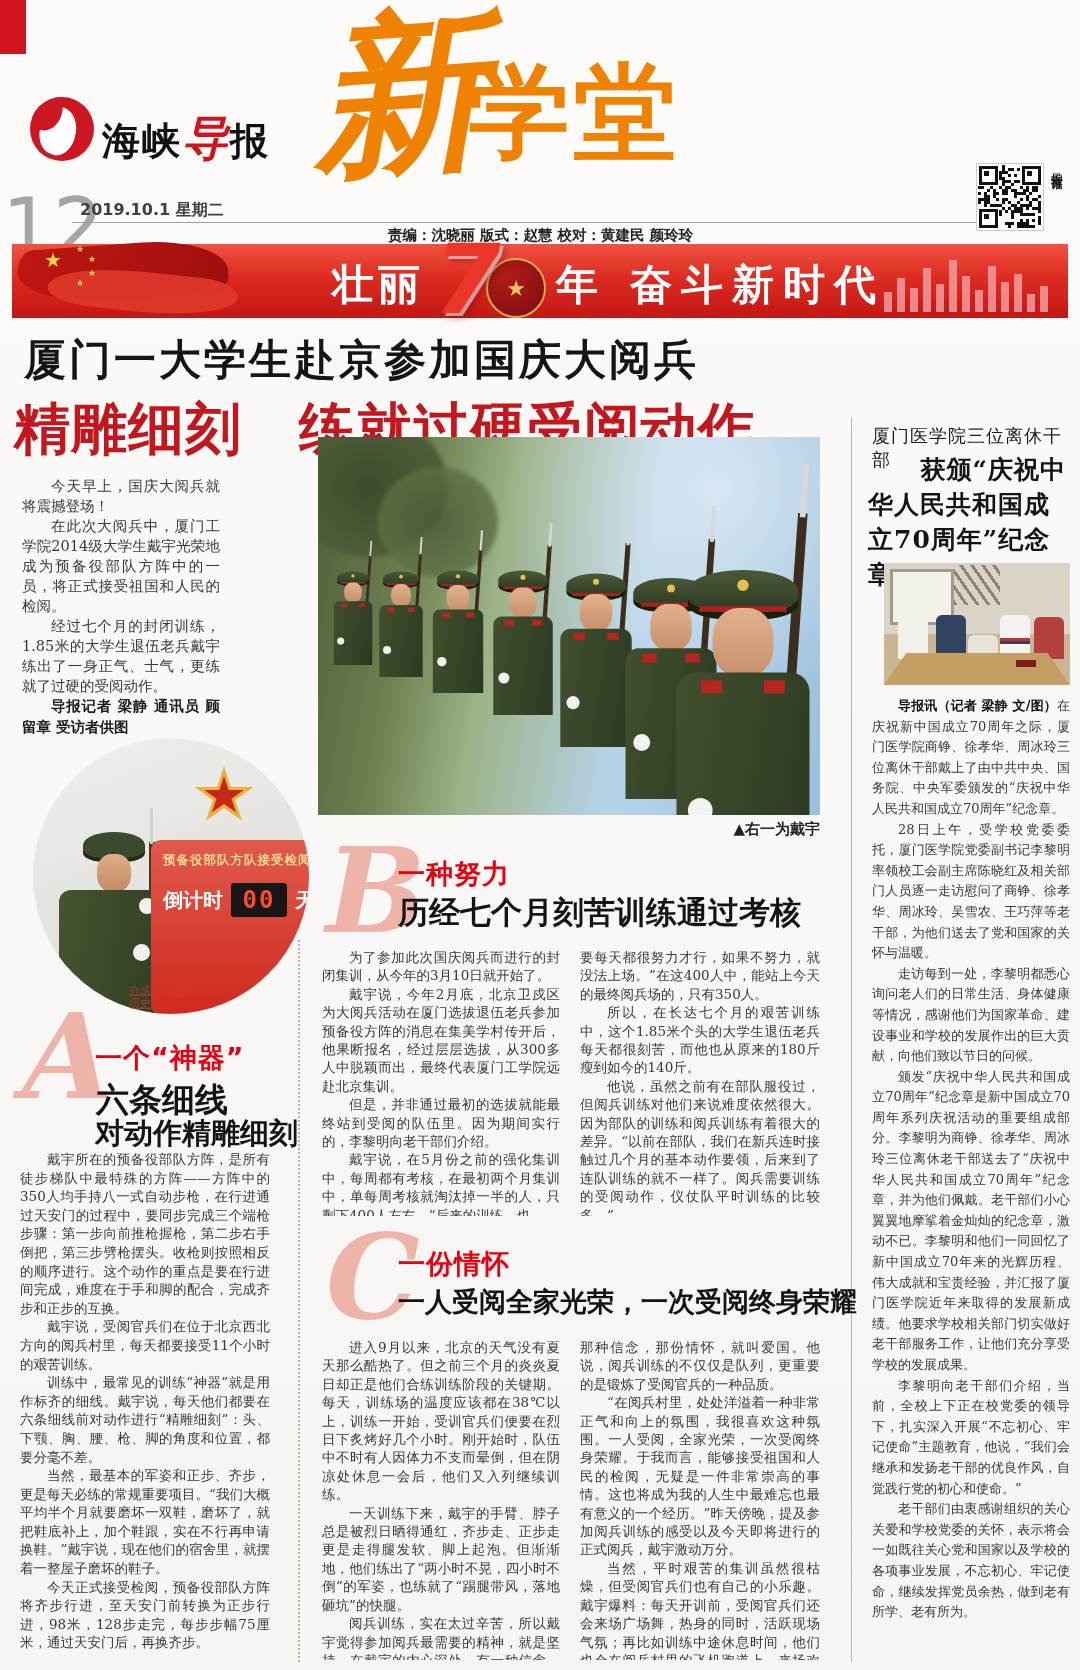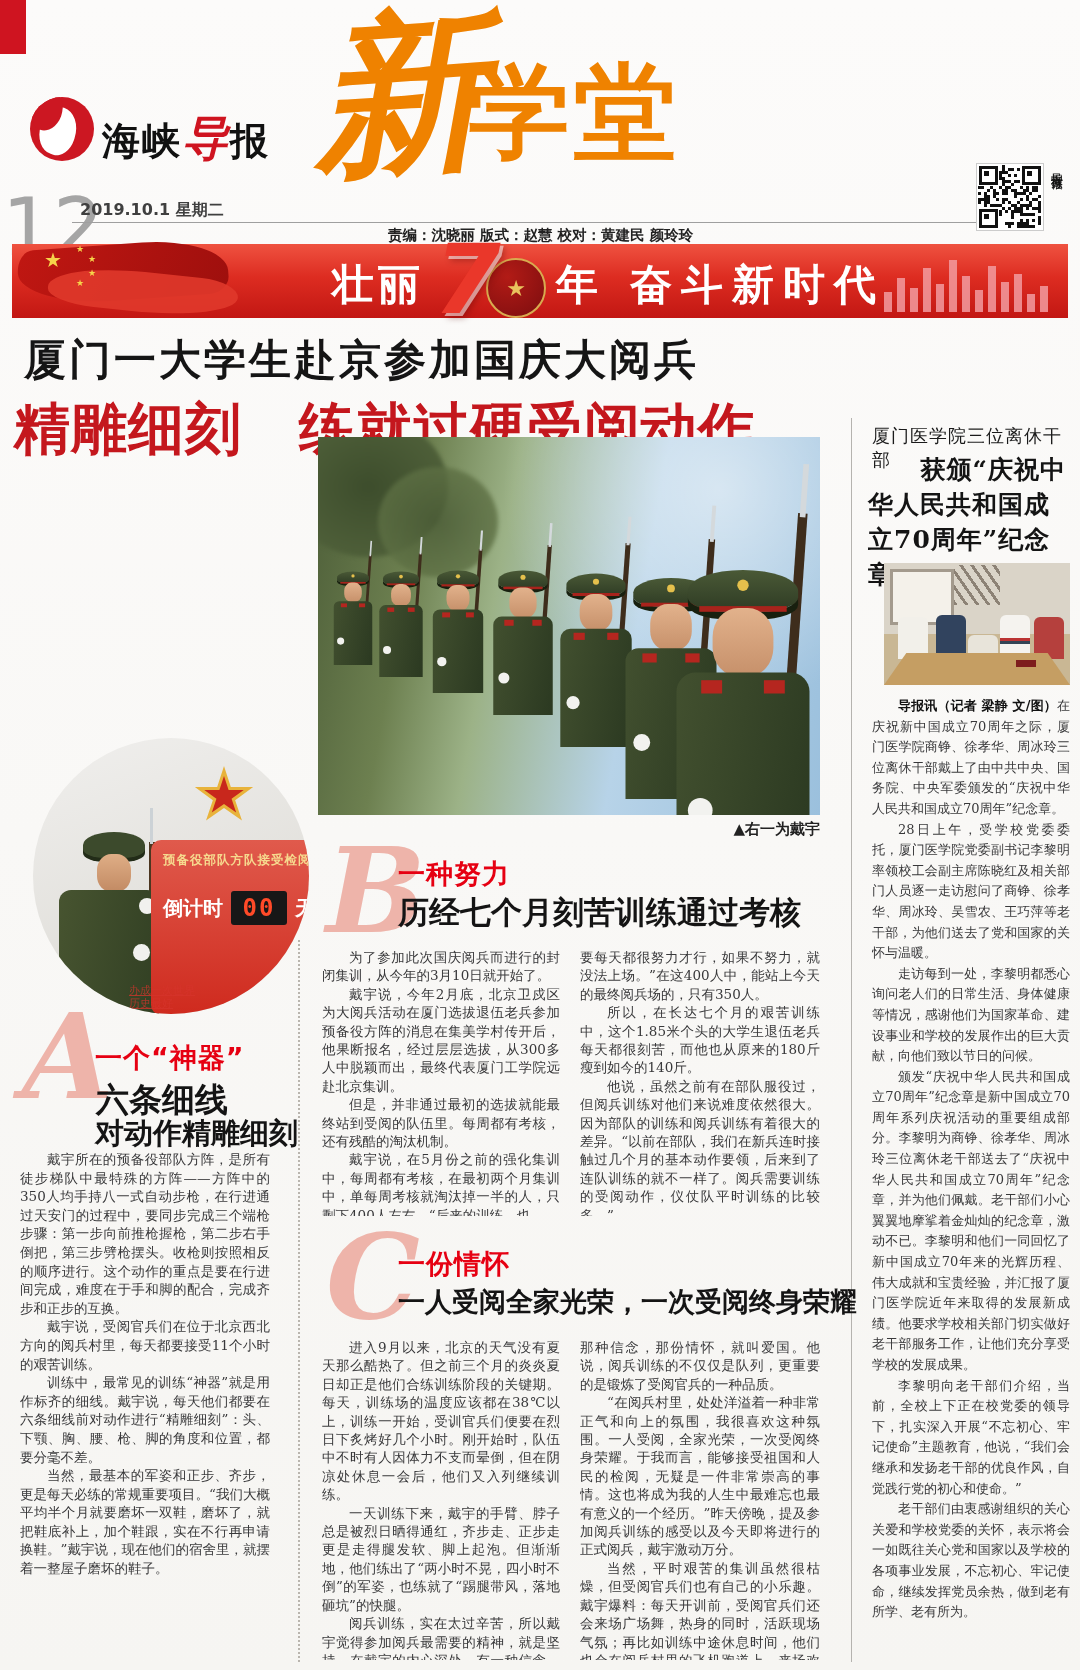--- a/index.html
+++ b/index.html
@@ -78,21 +78,21 @@
       background:linear-gradient(160deg,#f0efed,#dad8d2);}
   .c-star{position:absolute;left:160px;top:28px;width:62px;height:60px;background:#e8b33b;
       clip-path:polygon(50% 0,61% 35%,97% 35%,68% 57%,79% 91%,50% 70%,21% 91%,32% 57%,3% 35%,39% 35%);
       box-shadow:0 0 0 3px rgba(200,30,20,.0);}
   .c-star:after{content:"";position:absolute;inset:10px;background:#c8271c;
       clip-path:polygon(50% 0,61% 35%,97% 35%,68% 57%,79% 91%,50% 70%,21% 91%,32% 57%,3% 35%,39% 35%);}
   .c-sign{position:absolute;left:118px;top:102px;width:190px;height:175px;border-radius:10px 0 0 10px;
       background:linear-gradient(#e05a4c,#cf2a1e);padding:12px 8px 0 12px;box-sizing:border-box;}
   .c-sign .gold{color:#f6d98e;font-size:12.5px;font-weight:bold;letter-spacing:1px;
       font-family:"DejaVu Sans","Liberation Sans",sans-serif;}
-  .c-count{margin-top:22px;display:flex;align-items:center;gap:8px;}
+  .c-count{margin-top:14px;display:flex;align-items:center;gap:8px;}
   .c-count .lab,.c-count .unit{color:#fff;font-size:20px;font-weight:bold;
       font-family:"DejaVu Sans","Liberation Sans",sans-serif;}
   .led{width:56px;height:34px;background:#171717;border-radius:3px;display:flex;align-items:center;
       justify-content:center;color:#ff4a28;font-size:24px;font-weight:bold;
       font-family:"DejaVu Sans Mono","Liberation Mono",monospace;letter-spacing:2px;}
   .c-faint{position:absolute;left:96px;top:246px;color:rgba(214,52,44,.75);font-size:11px;line-height:13px;
       font-family:"DejaVu Sans","Liberation Sans",sans-serif;text-decoration:underline;}
   .c-soldier .head{position:absolute;left:64px;top:116px;width:34px;height:38px;border-radius:42%;
       background:linear-gradient(#dfae86,#c28a63);}
   .c-soldier .cap{position:absolute;left:50px;top:94px;width:62px;height:26px;border-radius:50% 50% 35% 35%;
@@ -355,20 +355,26 @@
         <i style="height: 30px;"></i>
         <i style="height: 38px;"></i>
         <i style="height: 18px;"></i>
         <i style="height: 26px;"></i>
       </span>
   </div>
 
   <div class="abs kicker">厦门一大学生赴京参加国庆大阅兵</div>
   <div class="abs headline">精雕细刻　练就过硬受阅动作</div>
 
+  <div class="abs col intro">
+    <p>今天早上，国庆大阅兵就将震撼登场！</p>
+    <p>在此次大阅兵中，厦门工学院2014级大学生戴宇光荣地成为预备役部队方阵中的一员，将正式接受祖国和人民的检阅。</p>
+    <p>经过七个月的封闭训练，1.85米的大学生退伍老兵戴宇练出了一身正气、士气，更练就了过硬的受阅动作。</p>
+    <p class="byline">导报记者 梁静 通讯员 顾留章 受访者供图</p>
+  </div>
 
   <div class="abs circle-photo">
     <span class="c-star"></span>
     <div class="c-soldier">
       <span class="rifle"></span>
         <span class="bayonet"></span>
       <span class="cap"></span>
         <span class="head"></span>
       <span class="torso"></span>
         <span class="glove1"></span>
@@ -390,20 +396,21 @@
 
   <div class="abs sec-letter" style="left:22px;top:998px;">A</div>
   <div class="abs sec-label" style="left:95px;top:1040px;">一个“神器”</div>
   <div class="abs sec-title" style="left:96px;top:1078px;font-size:33px;">六条细线</div>
   <div class="abs sec-title" style="left:95px;top:1114px;font-size:29px;">对动作精雕细刻</div>
   <div class="abs col a-body">
     <p>戴宇所在的预备役部队方阵，是所有徒步梯队中最特殊的方阵——方阵中的350人均手持八一式自动步枪，在行进通过天安门的过程中，要同步完成三个端枪步骤：第一步向前推枪握枪，第二步右手倒把，第三步劈枪摆头。收枪则按照相反的顺序进行。这个动作的重点是要在行进间完成，难度在于手和脚的配合，完成齐步和正步的互换。</p>
     <p>戴宇说，受阅官兵们在位于北京西北方向的阅兵村里，每天都要接受11个小时的艰苦训练。</p>
     <p>训练中，最常见的训练“神器”就是用作标齐的细线。戴宇说，每天他们都要在六条细线前对动作进行“精雕细刻”：头、下颚、胸、腰、枪、脚的角度和位置，都要分毫不差。</p>
     <p>当然，最基本的军姿和正步、齐步，更是每天必练的常规重要项目。“我们大概平均半个月就要磨坏一双鞋，磨坏了，就把鞋底补上，加个鞋跟，实在不行再申请换鞋。”戴宇说，现在他们的宿舍里，就摆着一整屋子磨坏的鞋子。</p>
+    <p>今天正式接受检阅，预备役部队方阵将齐步行进，至天安门前转换为正步行进，98米，128步走完，每步步幅75厘米，通过天安门后，再换齐步。</p>
   </div>
 
   <div class="abs divider-dash"></div>
   <div class="abs divider-solid"></div>
 
   <div class="abs main-photo">
     <span class="tree" style="left:-30px;top:-20px;width:160px;height:140px;background:radial-gradient(#3d4d2c,#55663e);"></span>
     <span class="tree" style="left:60px;top:30px;width:120px;height:110px;background:radial-gradient(#4a5b36,#66794a);opacity:.8;"></span>
     <div class="sol" style="left:0px;bottom:150px;transform:scale(.55);z-index:1;">
         <i class="rifle"></i>
@@ -456,21 +463,21 @@
       </div>
   </div>
   <div class="abs photo-caption">▲右一为戴宇</div>
 
   <div class="abs sec-letter" style="left:326px;top:832px;">B</div>
   <div class="abs sec-label" style="left:398px;top:856px;">一种努力</div>
   <div class="abs sec-title" style="left:398px;top:892px;font-size:31px;">历经七个月刻苦训练通过考核</div>
   <div class="abs col b-col1">
     <p>为了参加此次国庆阅兵而进行的封闭集训，从今年的3月10日就开始了。</p>
     <p>戴宇说，今年2月底，北京卫戍区为大阅兵活动在厦门选拔退伍老兵参加预备役方阵的消息在集美学村传开后，他果断报名，经过层层选拔，从300多人中脱颖而出，最终代表厦门工学院远赴北京集训。</p>
-    <p>但是，并非通过最初的选拔就能最终站到受阅的队伍里。每周都有考核，还有残酷的淘汰机制。</p>
+    <p>但是，并非通过最初的选拔就能最终站到受阅的队伍里。因为期间实行的，李黎明向老干部们介绍。</p>
     <p>戴宇说，在5月份之前的强化集训中，每周都有考核，在最初两个月集训中，单每周考核就淘汰掉一半的人，只剩下400人左右。“后来的训练，也</p>
   </div>
   <div class="abs col b-col2">
     <p style="text-indent:0;">要每天都很努力才行，如果不努力，就没法上场。”在这400人中，能站上今天的最终阅兵场的，只有350人。</p>
     <p>所以，在长达七个月的艰苦训练中，这个1.85米个头的大学生退伍老兵每天都很刻苦，而他也从原来的180斤瘦到如今的140斤。</p>
     <p>他说，虽然之前有在部队服役过，但阅兵训练对他们来说难度依然很大。因为部队的训练和阅兵训练有着很大的差异。“以前在部队，我们在新兵连时接触过几个月的基本动作要领，后来到了连队训练的就不一样了。阅兵需要训练的受阅动作，仪仗队平时训练的比较多。”</p>
   </div>
 
   <div class="abs sec-letter" style="left:326px;top:1218px;">C</div>
   <div class="abs sec-label" style="left:398px;top:1246px;">一份情怀</div>

